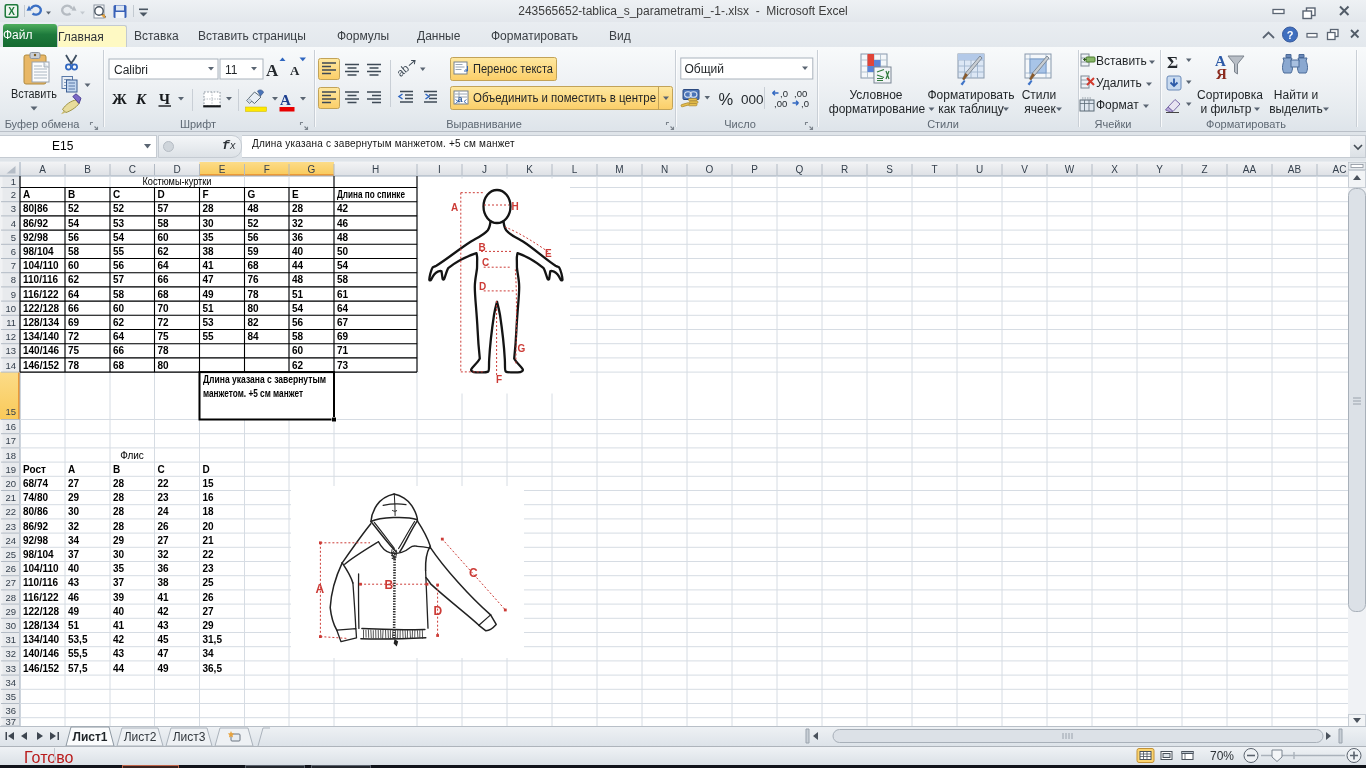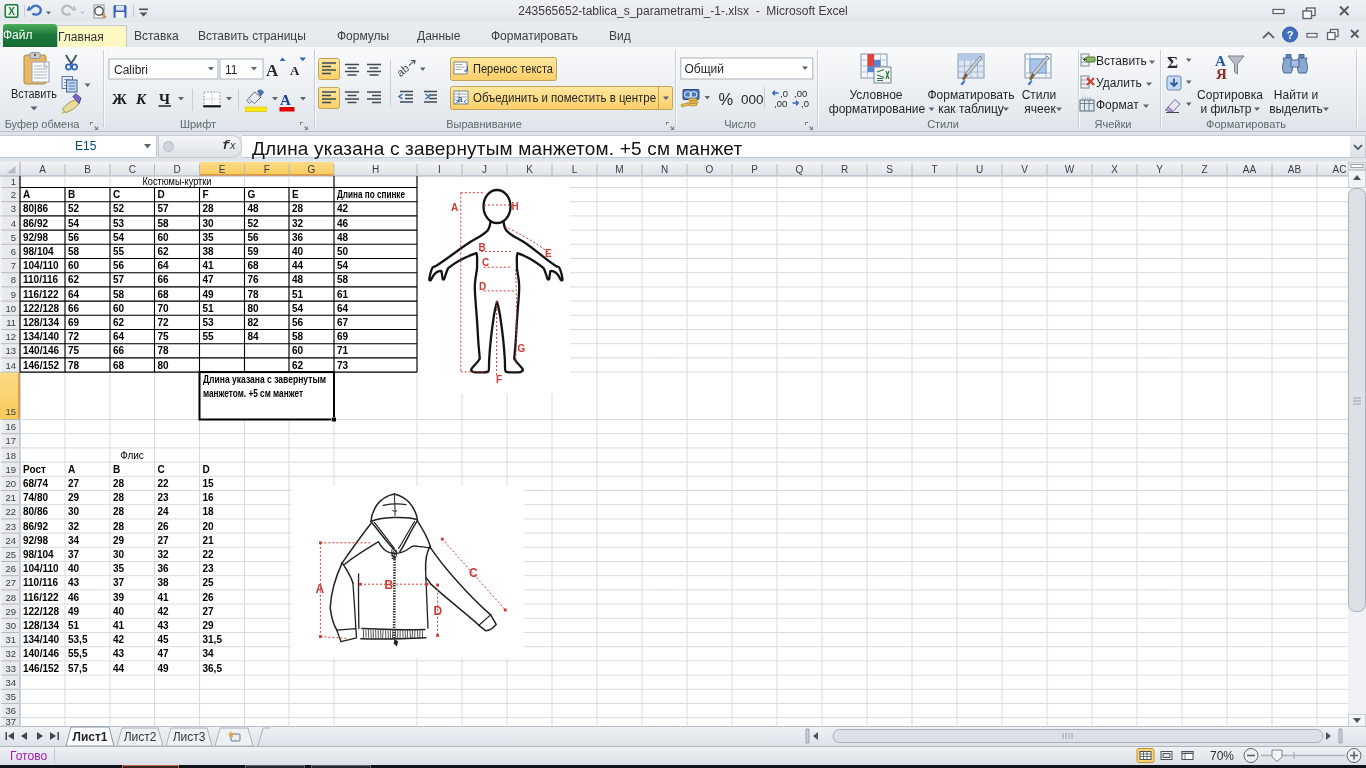--- a/index.html
+++ b/index.html
@@ -350,29 +350,29 @@
 <rect x="9" y="7" width="8" height="7" fill="#a8c0e0" stroke="#4a6a98"></rect>
 <path d="M4 1.5 h5 v3 h-5 Z M17 1.5 h5 v3 h-5 Z" fill="#6a88b8" stroke="#4a6a98"></path>
 </g>
 <text x="136" y="52" font-size="12" fill="#1f2326" text-anchor="middle">Найти и</text>
 <text x="136" y="66" font-size="12" fill="#1f2326" text-anchor="middle">выделить</text>
 <path d="M163 60.5 l6 0 l-3 3.6 Z" fill="#5a6572"></path>
 </g>
 </svg>
 <div class="abs" style="left:0;top:132px;width:1366px;height:29px;background:#dfe4e9"></div>
 <div class="abs" style="left:0;top:135px;width:157px;height:23px;background:#fff;border:1px solid #c5cbd2;border-left:0"></div>
-<div class="abs" style="left:75px;top:139px;font-size:12px;color:#0c4a6e">E15</div>
+<div class="abs" style="left:52px;top:139px;font-size:12px;color:#000000">E15</div>
 <svg class="abs" style="left:143px;top:143px" width="10" height="8">
       <path d="M1 1 l7 0 l-3.5 4.5 Z" fill="#5a6572"></path>
     </svg>
 <div class="abs" style="left:158px;top:135px;width:84px;height:23px;background:linear-gradient(#f4f6f8,#dde2e7);border:1px solid #c5cbd2;border-radius:0 10px 10px 0"></div>
 <div class="abs" style="left:163px;top:141px;width:11px;height:11px;border-radius:50%;background:#cfd5db;border:1px solid #b5bcc4"></div>
 <div class="abs" style="left:222px;top:138px;font-size:13px;font-style:italic;font-family:Liberation Mono, monospace;color:#2a2f35"><b>f</b><span style="font-size:10px">x</span></div>
 <div class="abs" style="left:242px;top:135px;width:1108px;height:23px;background:#fff;border-top:1px solid #c5cbd2;border-bottom:1px solid #c5cbd2"></div>
-<div class="abs" style="left:252px;top:138px;font-size:19px;letter-spacing:.2px;color:#141414">Длина указана с завернутым манжетом. +5 см манжет</div>
+<div class="abs" style="left:252px;top:138px;font-size:10px;letter-spacing:.2px;color:#141414">Длина указана с завернутым манжетом. +5 см манжет</div>
 <div class="abs" style="left:1350px;top:135px;width:16px;height:23px;background:linear-gradient(#f0f2f5,#dce1e6);border:1px solid #c5cbd2;border-left:0"></div>
 <svg class="abs" style="left:1352px;top:144px" width="12" height="8">
       <path d="M2 1 l4 4 l4 -4" stroke="#444c55" stroke-width="1.6" fill="none"></path>
     </svg>
 <div class="abs" style="left:0;top:162px;width:1348px;height:564px"><svg width="1348" height="564" viewBox="0 162 1348 564" font-family="Liberation Sans, sans-serif">
 <defs>
 <linearGradient id="hdr" x1="0" y1="0" x2="0" y2="1">
 <stop offset="0" stop-color="#f2f3f5"></stop>
             <stop offset="0.5" stop-color="#e8eaed"></stop>
             <stop offset="1" stop-color="#dde0e5"></stop>
@@ -917,21 +917,21 @@
 <path d="M3 0 l1 2.2 l2.2 .3 l-1.6 1.6 l.4 2.3 l-2 -1.1 l-2 1.1 l.4 -2.3 L-.2 2.5 l2.2 -.3 Z" fill="#e8a33d"></path>
 </g>
 <path d="M806 3 h3 v14 h-3 Z" fill="#c8cfd6" stroke="#9aa3ad"></path>
 <path d="M818 6 l-5 4 l5 4 Z" fill="#4a525c"></path>
 <rect x="833" y="3.5" width="490" height="13" rx="6.5" fill="#dce1e7" stroke="#a8b0b9"></rect>
 <path d="M1063 7 v6 M1066 7 v6 M1069 7 v6 M1072 7 v6" stroke="#9aa2ac"></path>
 <path d="M1326 6 l5 4 l-5 4 Z" fill="#4a525c"></path>
 <path d="M1339 3 h3 v14 h-3 Z" fill="#c8cfd6" stroke="#9aa3ad"></path>
 </svg>
 <div class="abs" style="left:0;top:746px;width:1366px;height:19px;background:linear-gradient(#eff2f5,#dbe1e7);border-top:1px solid #aeb4bb"></div>
-<div class="abs" style="left:10px;top:749px;font-size:12px;color:#a21caf">Готово</div>
+<div class="abs" style="left:24px;top:749px;font-size:16px;color:#b91c1c">Готово</div>
 <div class="abs" style="left:54px;top:748px;width:1px;height:15px;background:#c2c8cf"></div>
 <svg class="abs" style="left:1130px;top:746px" width="236" height="19" viewBox="0 0 236 19">
 <rect x="7" y="2.5" width="17" height="14" rx="2" fill="#fbd46f" stroke="#c29136"></rect>
 <g stroke="#4a525c" fill="#fff">
         <rect x="10" y="5.5" width="11" height="8"></rect>
         <path d="M10 8 h11 M10 10.5 h11 M13.5 5.5 v8 M17 5.5 v8" stroke-width=".8"></path>
       </g>
 <g stroke="#4a525c" fill="#fff">
         <rect x="31" y="5.5" width="11" height="8"></rect>
         <rect x="33" y="7.5" width="7" height="4" fill="#dbe1e7"></rect>

